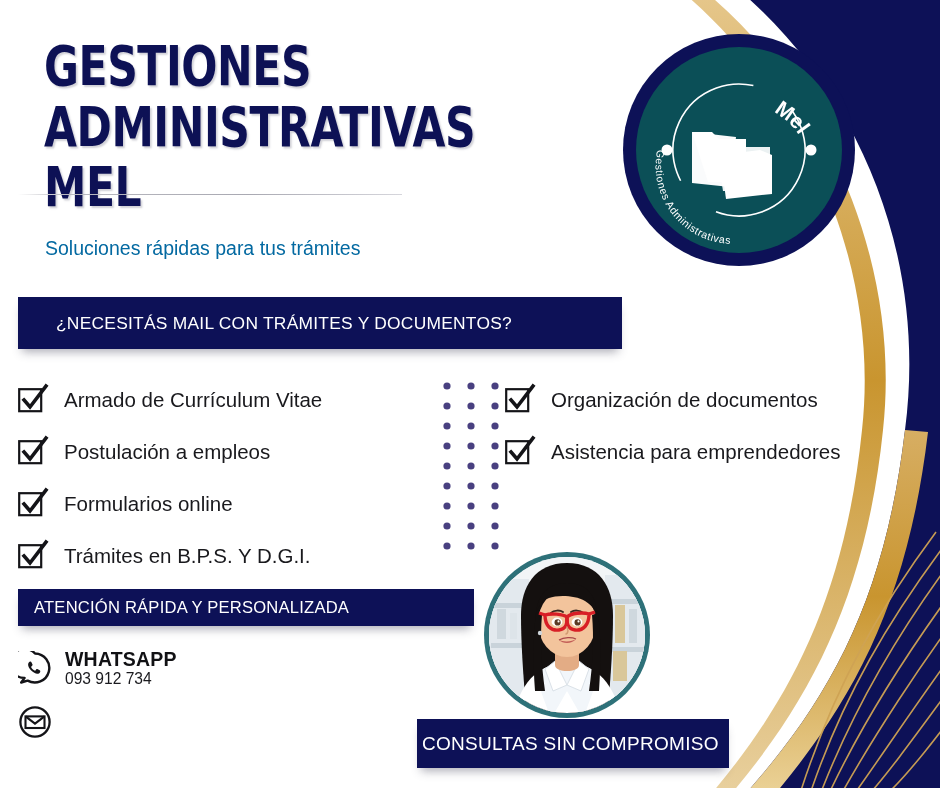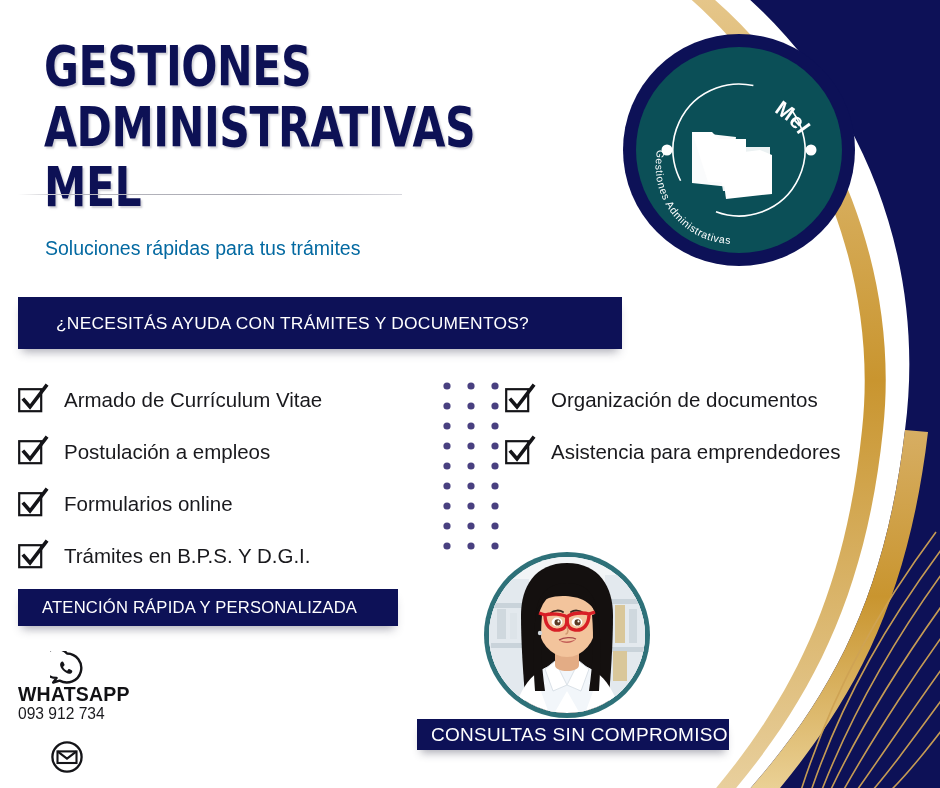--- a/index.html
+++ b/index.html
@@ -45,46 +45,46 @@
     color:#ffffff;
     display:flex;align-items:center;
     box-shadow:0 7px 9px -4px rgba(60,60,80,0.42);
   }
   #banner-question{
     left:18px;top:297px;width:604px;height:52px;
     font-size:17.4px;letter-spacing:0.25px;padding-left:38px;
     box-sizing:border-box;
   }
   #banner-attention{
-    left:18px;top:589px;width:380px;height:37px;
-    font-size:16.6px;letter-spacing:0.2px;padding-left:24px;
+    left:18px;top:589px;width:456px;height:37px;
+    font-size:16.6px;letter-spacing:0.2px;padding-left:16px;
     box-sizing:border-box;
   }
   #banner-consultas{
-    left:417px;top:719px;width:312px;height:31px;
-    font-size:19px;letter-spacing:0.3px;padding-left:14px;
+    left:417px;top:719px;width:312px;height:49px;
+    font-size:19px;letter-spacing:0.3px;padding-left:5px;
     box-sizing:border-box;
   }
 
   
   .svc-col{position:absolute;}
   #svc-left{left:18px;top:374px;width:410px;}
   #svc-right{left:505px;top:374px;width:420px;}
   .svc-item{display:flex;align-items:center;height:52px;}
   #svc-right .svc-item{height:52px;}
   .chk{flex:0 0 auto;width:28px;height:26px;position:relative;margin-right:18px;}
   .chk svg{position:absolute;left:-1px;top:-4px;}
   .svc-text{font-size:20.5px;color:#19191d;line-height:1.1;white-space:nowrap;}
 
   
   #dots{position:absolute;left:442px;top:381px;}
 
   
   #contact{position:absolute;left:18px;top:650px;}
-  .contact-row{display:flex;align-items:center;margin-bottom:17px;flex-direction:column;}
+  .contact-row{display:flex;align-items:flex-start;margin-bottom:17px;}
   .contact-ic{flex:0 0 auto;width:34px;height:34px;margin-right:13px;margin-top:1px;}
   .contact-label{font-size:19.5px;font-weight:700;color:#111114;line-height:1.0;letter-spacing:0.2px;}
   .contact-value{font-size:15.6px;color:#1a1a1e;line-height:1.1;}
 
   
   #portrait{position:absolute;left:483px;top:551px;width:168px;height:168px;}
 </style>
 </head>
 <body>
 
@@ -172,21 +172,21 @@
     <div>ADMINISTRATIVAS MEL</div>
   </div>
 
   <div class="divider"></div>
 
   <div class="subtitle">
     <div>Soluciones rápidas para tus trámites</div>
   </div>
 
   <div class="banner" id="banner-question">
-    <span>¿NECESITÁS AYUDA CON TRÁMITES Y DOCUMENTOS?</span>
+    <span>¿NECESITÁS MAIL CON TRÁMITES Y DOCUMENTOS?</span>
   </div>
 
   <div class="svc-col" id="svc-right">
     <div class="svc-item">
       <span class="chk">
         <svg width="32" height="32" viewBox="0 0 32 32" xmlns="http://www.w3.org/2000/svg">
           <rect x="2.2" y="6.2" width="22" height="22" fill="none" stroke="#141418" stroke-width="2.2"></rect>
           <path d="M 7,17 L 13,24 L 29,3" fill="none" stroke="#141418" stroke-width="3.6" stroke-linecap="square" stroke-linejoin="miter"></path>
         </svg>
       </span>

